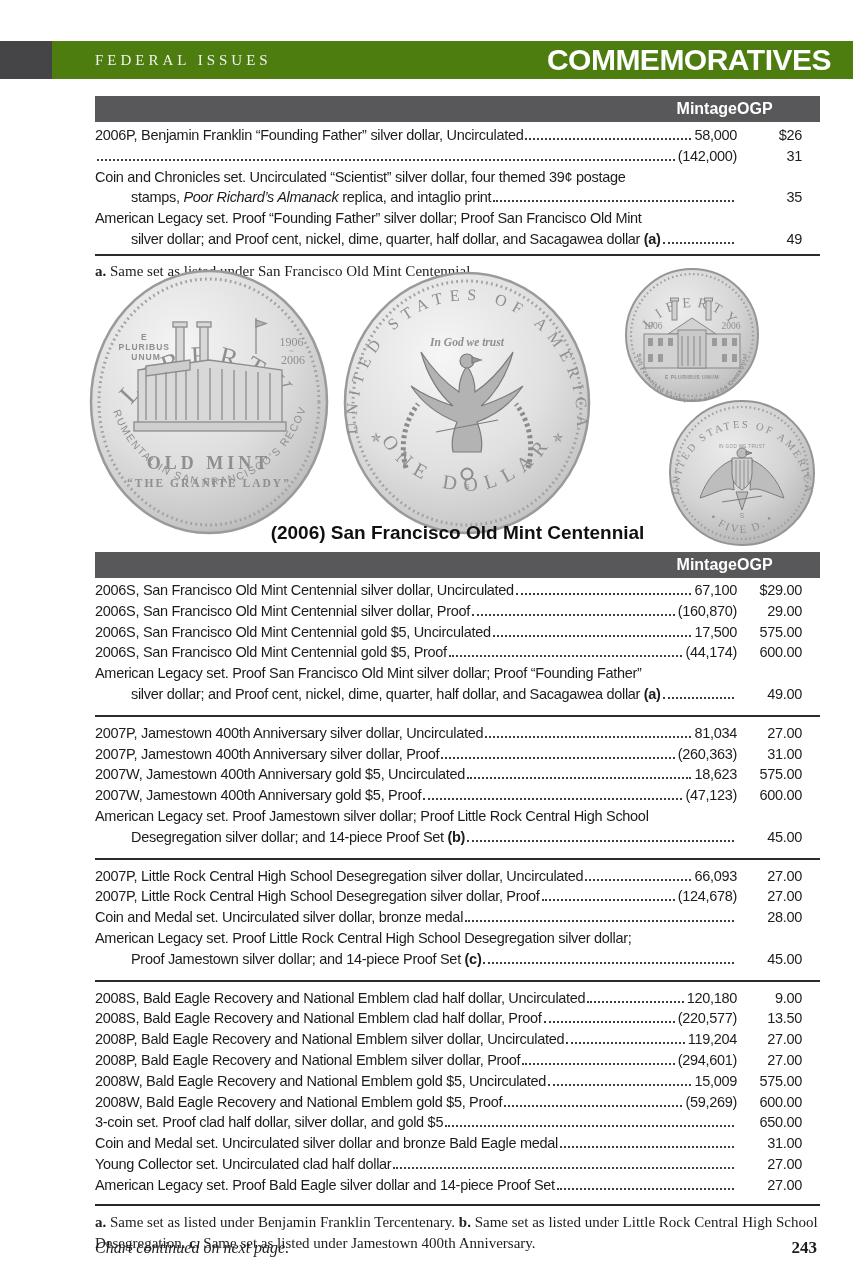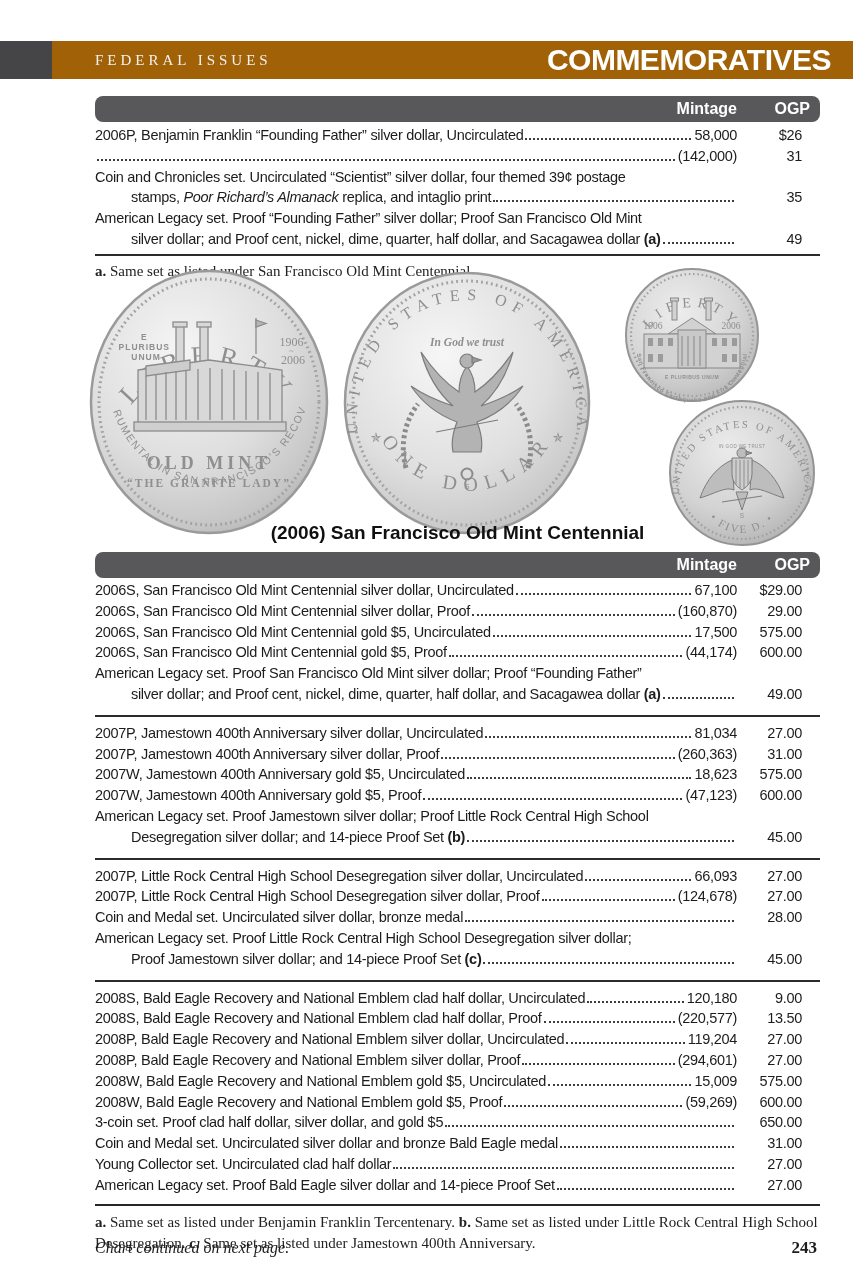--- a/index.html
+++ b/index.html
@@ -1,32 +1,32 @@
 <!DOCTYPE html>
 <html><head>
 <meta charset="utf-8">
 <style>
   html,body{margin:0;padding:0;background:#e9e9e9;}
   .page{position:relative;width:853px;height:1280px;background:#ffffff;overflow:hidden;
         font-family:"Liberation Sans",sans-serif;color:#1c1c1c;}
   
-  .topbar{position:absolute;left:0;top:41px;width:853px;height:38px;background:#a16207;
+  .topbar{position:absolute;left:0;top:41px;width:853px;height:38px;background:#4d7c0f;
           display:flex;align-items:center;justify-content:space-between;box-sizing:border-box;
           padding-left:95px;padding-right:22px;}
   .bar-tab{position:absolute;left:0;top:0;width:52px;height:38px;background:#454547;}
   .topbar-left{font-family:"Liberation Serif",serif;font-size:15px;letter-spacing:4px;color:#f2f2f2;}
   .topbar-right{font-weight:bold;font-size:30px;letter-spacing:-0.5px;color:#ffffff;}
   
   .tbl{position:absolute;left:95px;width:725px;}
   .tbl1{top:96px;}
   .tbl2{top:552px;}
   .thead{display:flex;align-items:center;background:#58585a;color:#fff;font-weight:bold;
-         font-size:16px;height:26px;border-radius:8px;}
+         font-size:16px;height:26px;}
   .thead .sp{flex:1;}
-  .thead .h-ogp{width:83px;text-align:right;padding-right:10px;box-sizing:border-box;}
+  .thead .h-ogp{width:83px;padding-right:10px;box-sizing:border-box;}
   .rows{font-size:14.5px;letter-spacing:-0.3px;line-height:20.8px;padding-top:3px;}
   .r{display:flex;align-items:baseline;overflow:hidden;white-space:nowrap;}
   .r .txt{flex-shrink:0;}
   .r.cont .txt{padding-left:36px;}
   .r .dots{flex:1;min-width:8px;border-bottom:2px dotted #3d3d3d;margin:0 3px 4px 2px;}
   .r .mint{text-align:right;}
   .r .price{width:83px;box-sizing:border-box;text-align:right;padding-right:18px;padding-left:16px;}
   .sect{padding:2px 0 5px 0;}
   .sect + .sect{border-top:2px solid #2b2b2b;margin-top:5px;padding-top:6px;}
   .t2wrap{border-bottom:2.5px solid #262626;padding-bottom:3px;}

